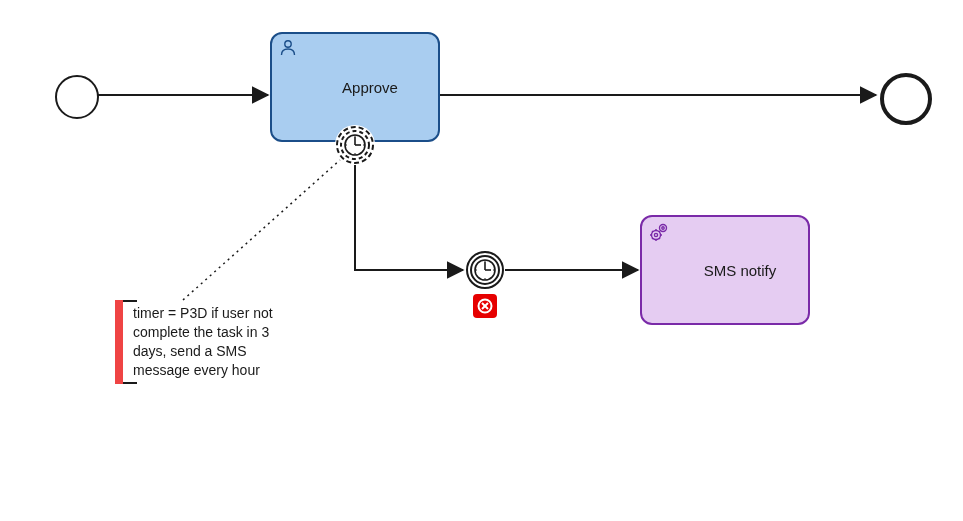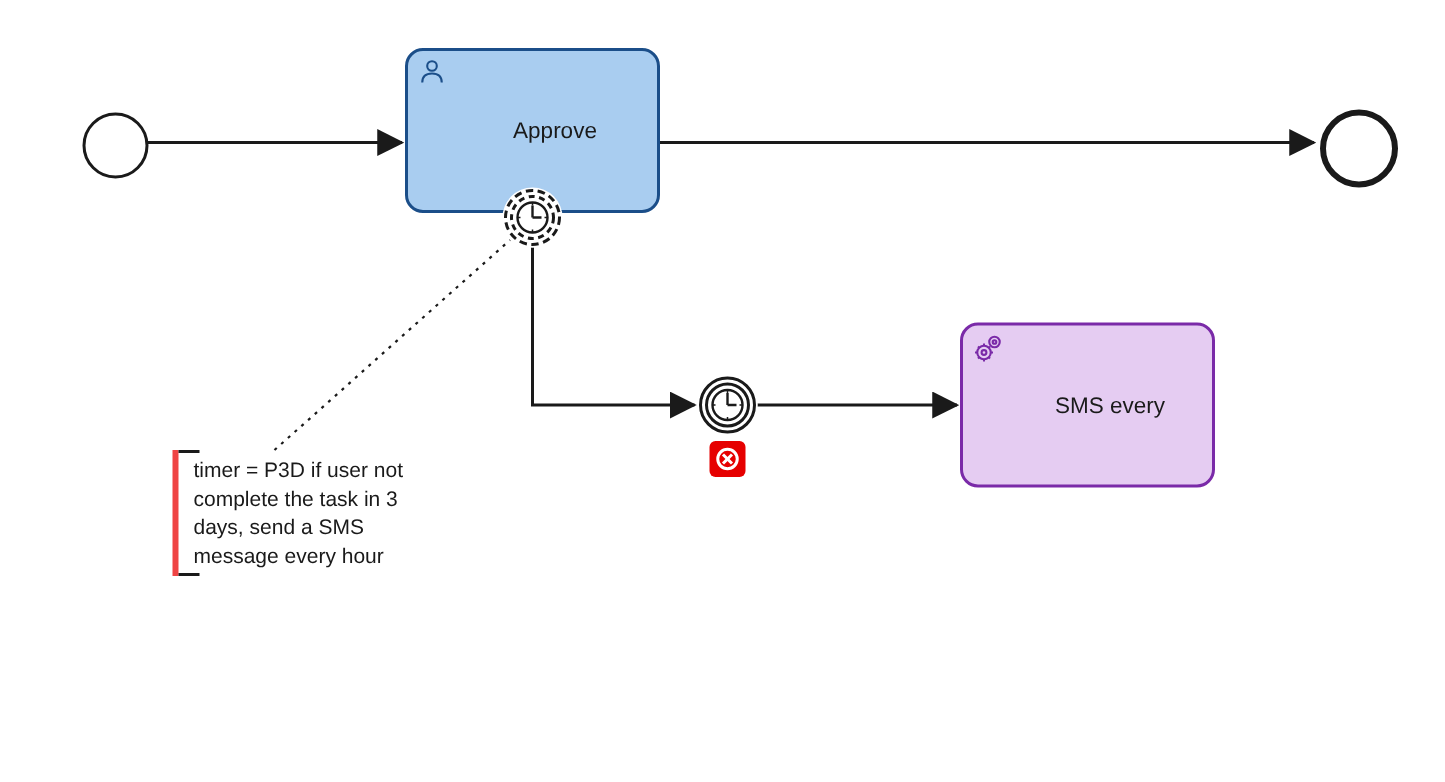--- a/index.html
+++ b/index.html
@@ -76,21 +76,21 @@
     justify-content: center;
   }
   .error-badge svg { display:block; }
   
   .annotation {
     position: absolute;
     font-size: 14px;
     line-height: 1.35;
     color: #1a1a1a;
     padding: 4px 6px 4px 10px;
-    border-left: 4px solid #ef4444;
+    border-left: 8px solid #ef4444;
   }
   .annotation::before,
   .annotation::after {
     content: "";
     position: absolute;
     left: 0;
     width: 14px;
     height: 0;
     border-top: 2px solid #1a1a1a;
   }
@@ -194,20 +194,20 @@
           <line x1="12.5" y1="14" x2="14" y2="14"></line>
           <line x1="4" y1="10" x2="5" y2="11"></line>
           <line x1="11" y1="17" x2="12" y2="18"></line>
           <line x1="4" y1="18" x2="5" y2="17"></line>
           <line x1="11" y1="11" x2="12" y2="10"></line>
           <circle cx="15" cy="7" r="3.5"></circle>
           <circle cx="15" cy="7" r="1.2"></circle>
         </g>
       </svg>
     </span>
-    <span>SMS every</span>
+    <span>SMS notify</span>
   </div>
 
   <div class="annotation" style="left:115px; top:300px; width:150px;">
     <span>timer = P3D if user not complete the task in 3 days, send a SMS message every hour</span>
   </div>
 
 </div>
 
 </body></html>

